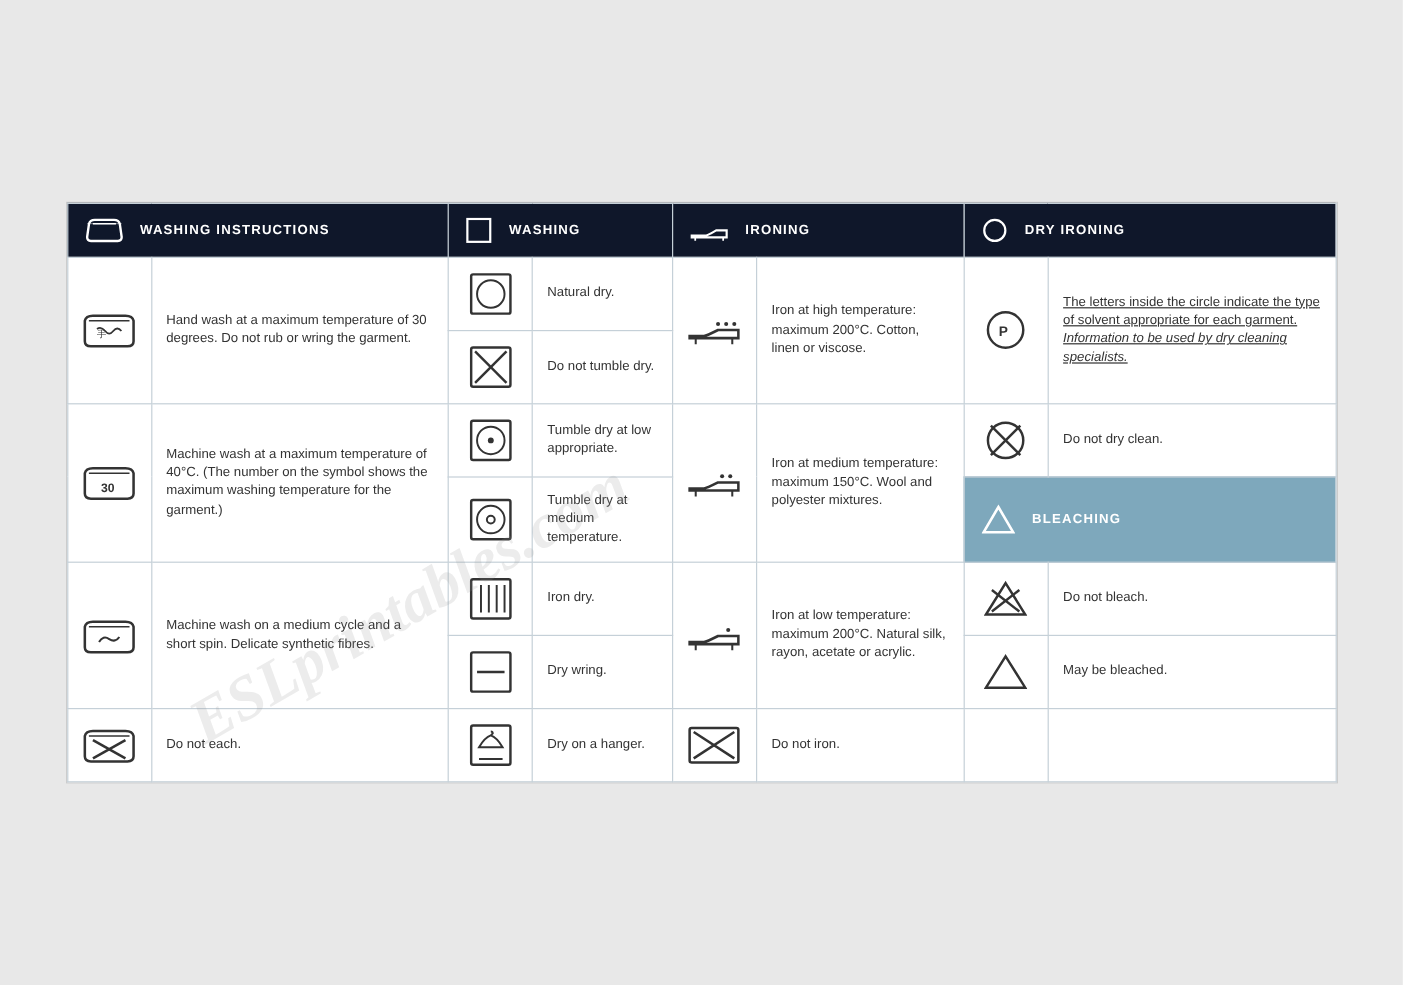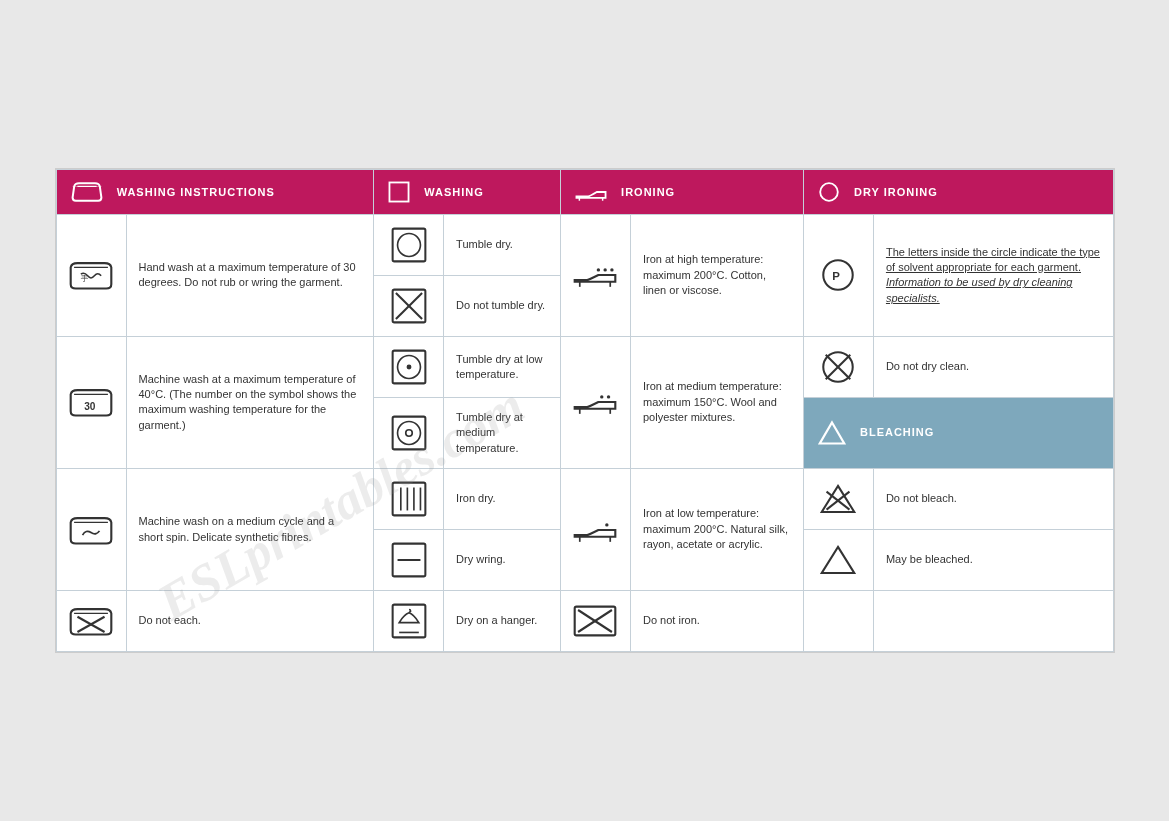--- a/index.html
+++ b/index.html
@@ -21,21 +21,21 @@
       width: 100%;
       border-collapse: collapse;
     }
     th, td {
       border: 1px solid #c5d0d8;
       padding: 0;
       vertical-align: top;
     }
     
     .header-cell {
-      background: #be185d;
+      background: #0f172a;
       color: #fff;
       font-weight: bold;
       font-size: 13px;
       letter-spacing: 0.5px;
       padding: 10px 14px;
       vertical-align: middle;
     }
     .header-cell .header-icon {
       display: inline-block;
       margin-right: 10px;
@@ -160,21 +160,21 @@
             </svg>
           </td>
           <td class="desc-cell" rowspan="2">Hand wash at a maximum temperature of 30 degrees. Do not rub or wring the garment.</td>
 
           <td class="icon-cell">
             <svg width="36" height="36" viewBox="0 0 44 44">
               <rect x="2" y="2" width="40" height="40" rx="2" fill="none" stroke="#333" stroke-width="2.5"></rect>
               <circle cx="22" cy="22" r="14" fill="none" stroke="#333" stroke-width="2"></circle>
             </svg>
           </td>
-          <td class="desc-cell">Tumble dry.</td>
+          <td class="desc-cell">Natural dry.</td>
 
           <td class="icon-cell" rowspan="2">
             <svg width="44" height="28" viewBox="0 0 52 32">
               <path d="M2 22 L16 22 Q18 22 30 16 L50 16 L50 24 L2 24 Z" fill="none" stroke="#333" stroke-width="2.5"></path>
               <line x1="8" y1="24" x2="8" y2="30" stroke="#333" stroke-width="2"></line>
               <line x1="44" y1="24" x2="44" y2="30" stroke="#333" stroke-width="2"></line>
               <circle cx="30" cy="10" r="2" fill="#333"></circle>
               <circle cx="38" cy="10" r="2" fill="#333"></circle>
               <circle cx="46" cy="10" r="2" fill="#333"></circle>
             </svg>
@@ -212,21 +212,21 @@
           </td>
           <td class="desc-cell" rowspan="2">Machine wash at a maximum temperature of 40°C. (The number on the symbol shows the maximum washing temperature for the garment.)</td>
 
           <td class="icon-cell">
             <svg width="36" height="36" viewBox="0 0 44 44">
               <rect x="2" y="2" width="40" height="40" rx="2" fill="none" stroke="#333" stroke-width="2.5"></rect>
               <circle cx="22" cy="22" r="14" fill="none" stroke="#333" stroke-width="2"></circle>
               <circle cx="22" cy="22" r="3" fill="#333"></circle>
             </svg>
           </td>
-          <td class="desc-cell">Tumble dry at low temperature.</td>
+          <td class="desc-cell">Tumble dry at low appropriate.</td>
 
           <td class="icon-cell" rowspan="2">
             <svg width="44" height="28" viewBox="0 0 52 32">
               <path d="M2 22 L16 22 Q18 22 30 16 L50 16 L50 24 L2 24 Z" fill="none" stroke="#333" stroke-width="2.5"></path>
               <line x1="8" y1="24" x2="8" y2="30" stroke="#333" stroke-width="2"></line>
               <line x1="44" y1="24" x2="44" y2="30" stroke="#333" stroke-width="2"></line>
               <circle cx="34" cy="10" r="2" fill="#333"></circle>
               <circle cx="42" cy="10" r="2" fill="#333"></circle>
             </svg>
           </td>

